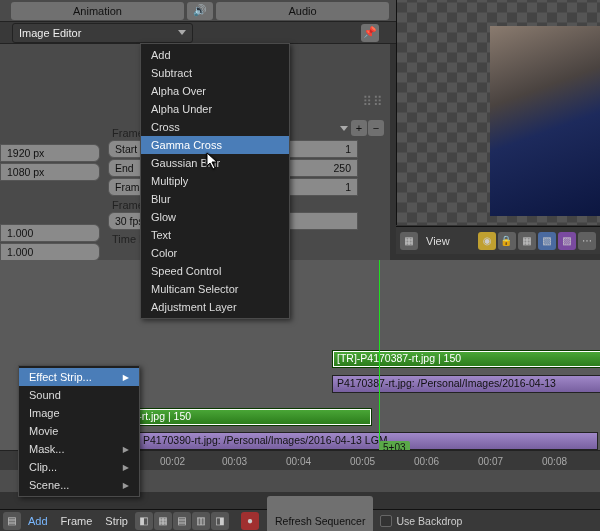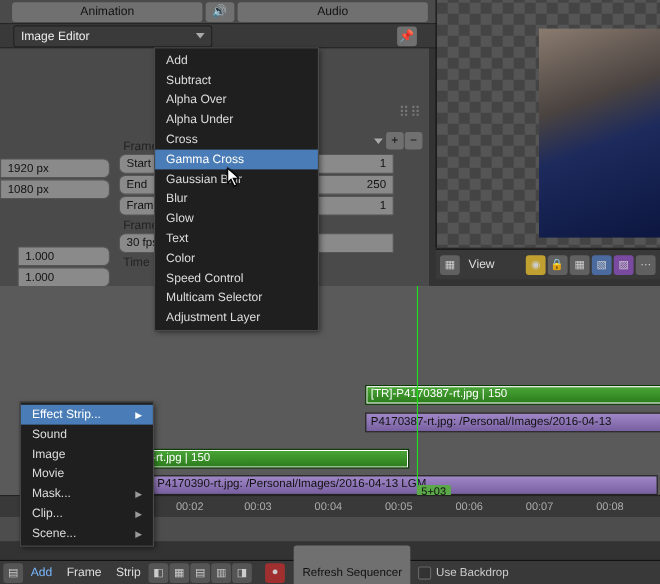--- a/index.html
+++ b/index.html
@@ -11,21 +11,21 @@
   .editor-select { flex: 1; max-width: 320px; background: #3a3a3a; border: 1px solid #222; border-radius: 3px; padding: 3px 6px; color: #eee; display:flex; align-items:center; justify-content:space-between;}
   .props-area { position: absolute; left: 0; top: 44px; width: 390px; height: 230px; background: #4a4a4a; }
   .prop-group { position: absolute; left: 108px; top: 80px; width: 250px; }
   .prop-label { color: #222; font-size:11px; margin:3px 0 1px 4px;}
   .prop-row { display: flex; gap: 1px; margin-bottom: 1px; }
   .num-field { flex: 1; background: #8a8a8a; border: 1px solid #555; border-radius: 6px; padding: 2px 6px; color: #111; display:flex; justify-content:space-between; font-size:10.5px;}
   .num-field.left { border-radius: 6px 0 0 6px;}
   .left-col { position: absolute; left: 0; top: 100px; width: 100px;}
   .left-col .num-field { border-radius: 0 6px 6px 0; margin-bottom:1px;}
   .lower-left { position:absolute; left:0; top: 180px; width: 100px;}
-  .lower-left .num-field { border-radius: 0 6px 6px 0; margin-bottom:1px;margin-left:16px;}
+  .lower-left .num-field { border-radius: 0 6px 6px 0; margin-bottom:1px;}
   .grip { position:absolute; right:6px; top: 50px; width: 22px; height:10px; color:#777; font-size:13px; text-align:center; letter-spacing:1px;}
   .pm-btns { position:absolute; right:6px; top:76px; display:flex; gap:1px; align-items:center;}
   .pm-btns .sq { width:16px; height:16px;background:#707070;border-radius:3px;display:flex;align-items:center;justify-content:center;color:#111;font-size:11px;}
   .preview { position: absolute; right: 0; top: 0; width: 204px; height: 225px; background: repeating-conic-gradient(#555 0 25%, #444 0 50%) 0/20px 20px; border-left: 1px solid #111;}
   .preview-img { position:absolute; right:0; top:26px; width: 110px; height: 190px; background: linear-gradient(160deg,#8a7b6f 0%, #4a4340 35%, #1d2a5c 55%, #0c1640 100%);}
   .preview-bar { position: absolute; left: 396px; top: 226px; right:0; height: 28px; background: #393939; border-top:1px solid #111; display:flex; align-items:center; gap:2px; padding:0 4px;}
   .tool-ic { width:18px; height:18px; background:#606060; border-radius:3px; display:flex;align-items:center;justify-content:center; font-size:10px; color:#ccc;}
   .view-lbl { color:#ddd; padding:0 6px; font-size:11px;}
   .timeline { position:absolute; left:0; top:260px; right:0; height: 232px; background: #4d4d4d; }
   .track-area { position:absolute; left:0; top:0; right:0; height: 210px; background: #5a5a5a;}
@@ -230,20 +230,23 @@
   <div class="ctx-item">
       <span>Cross</span>
     </div>
   <div class="ctx-item hover">
       <span>Gamma Cross</span>
     </div>
   <div class="ctx-item">
       <span>Gaussian Blur</span>
     </div>
   <div class="ctx-item">
+      <span>Multiply</span>
+    </div>
+  <div class="ctx-item">
       <span>Blur</span>
     </div>
   <div class="ctx-item">
       <span>Glow</span>
     </div>
   <div class="ctx-item">
       <span>Text</span>
     </div>
   <div class="ctx-item">
       <span>Color</span>

